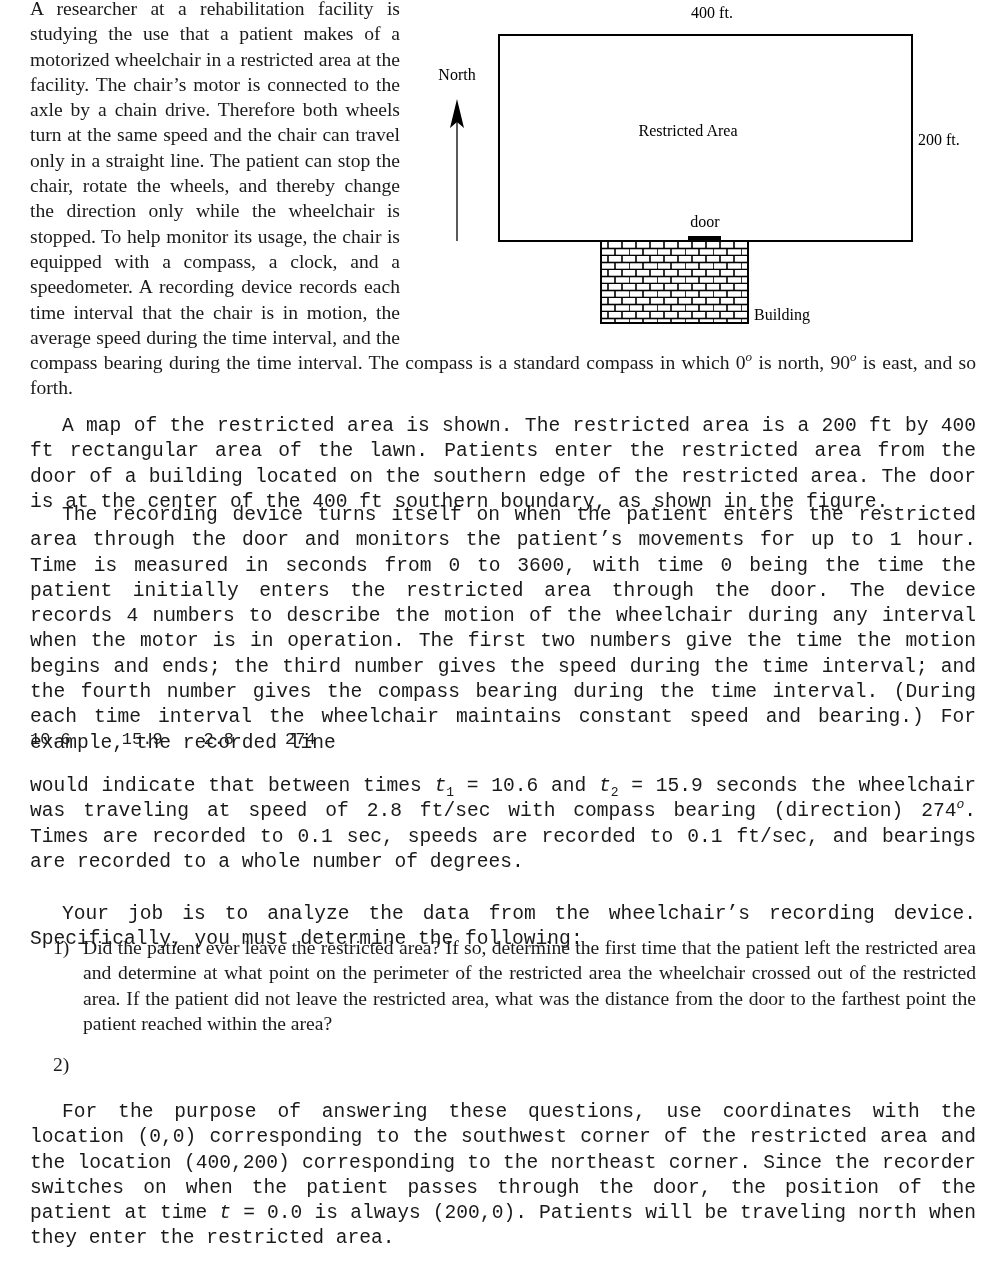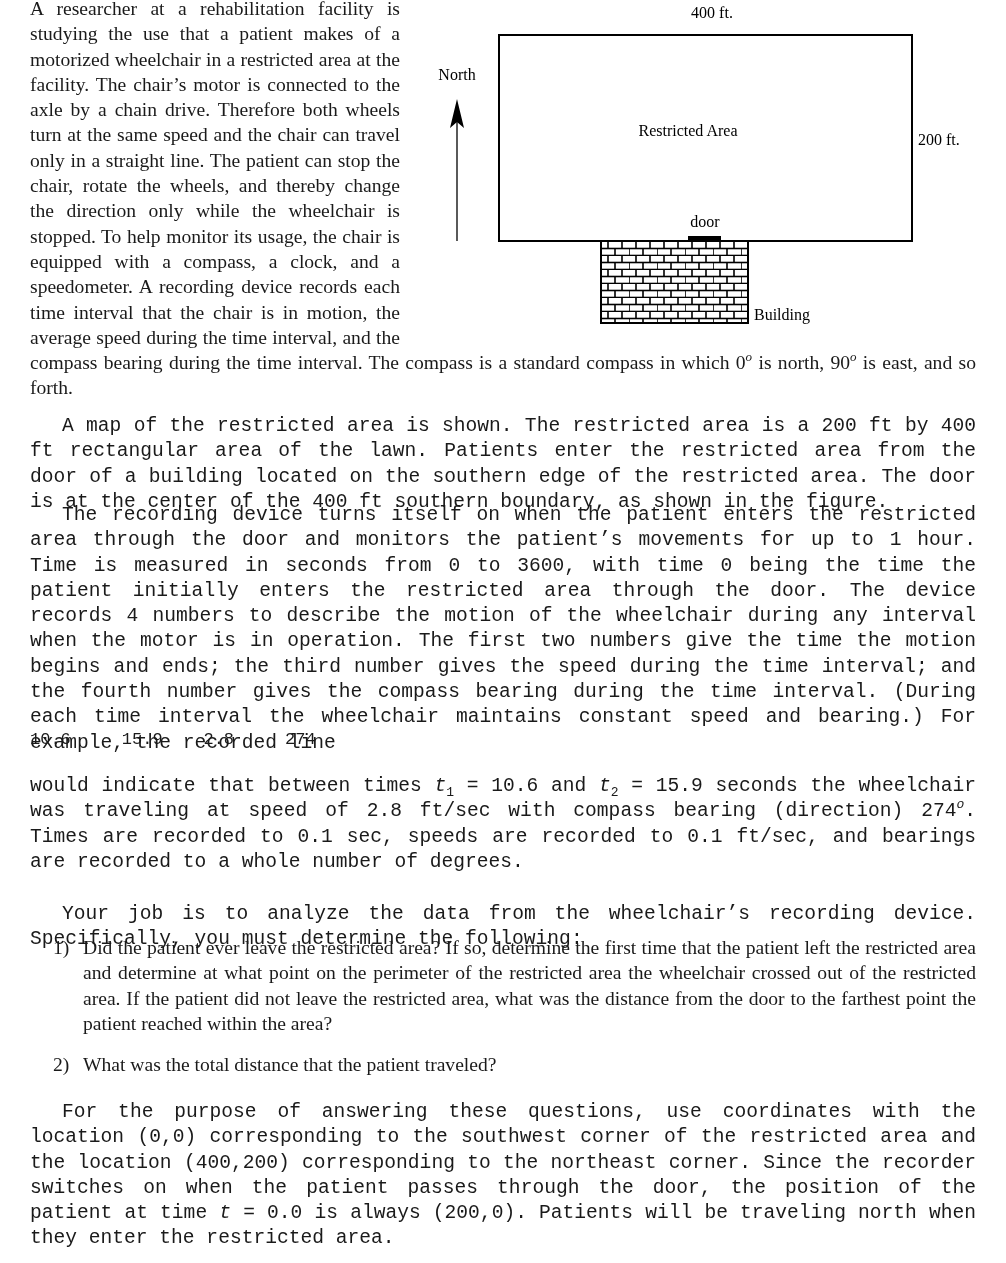--- a/index.html
+++ b/index.html
@@ -93,17 +93,16 @@
 
 <p class="txt para indent" style="top:902px">Your job is to analyze the data from the wheelchair’s recording device.  Specifically, you must determine the following:</p>
 
 <div class="qlist txt" style="top:935px">
   <div class="q">
     <span class="qnum">1)</span>
     <span>Did the patient ever leave the restricted area?  If so, determine the first time that the patient left the restricted area and determine at what point on the perimeter of the restricted area the wheelchair crossed out of the restricted area. If the patient did not leave the restricted area, what was the distance from the door to the farthest point the patient reached within the area?</span>
   </div>
   <div class="q" style="margin-top:16px">
     <span class="qnum">2)</span>
-    <span>What was the total distance that the patient traveled?</span>
   </div>
 </div>
 
 <p class="txt para indent" style="top:1100px"><span>For the purpose of answering these questions, use coordinates with the location (0,0) corresponding to the southwest corner of the restricted area and the location (400,200) corresponding to the northeast corner.  Since the recorder switches on when the patient passes through the door, the position of the patient at time </span><span class="it">t</span><span> = 0.0 is always (200,0).  Patients will be traveling north when they enter the restricted area.</span></p>
 
 </body></html>

